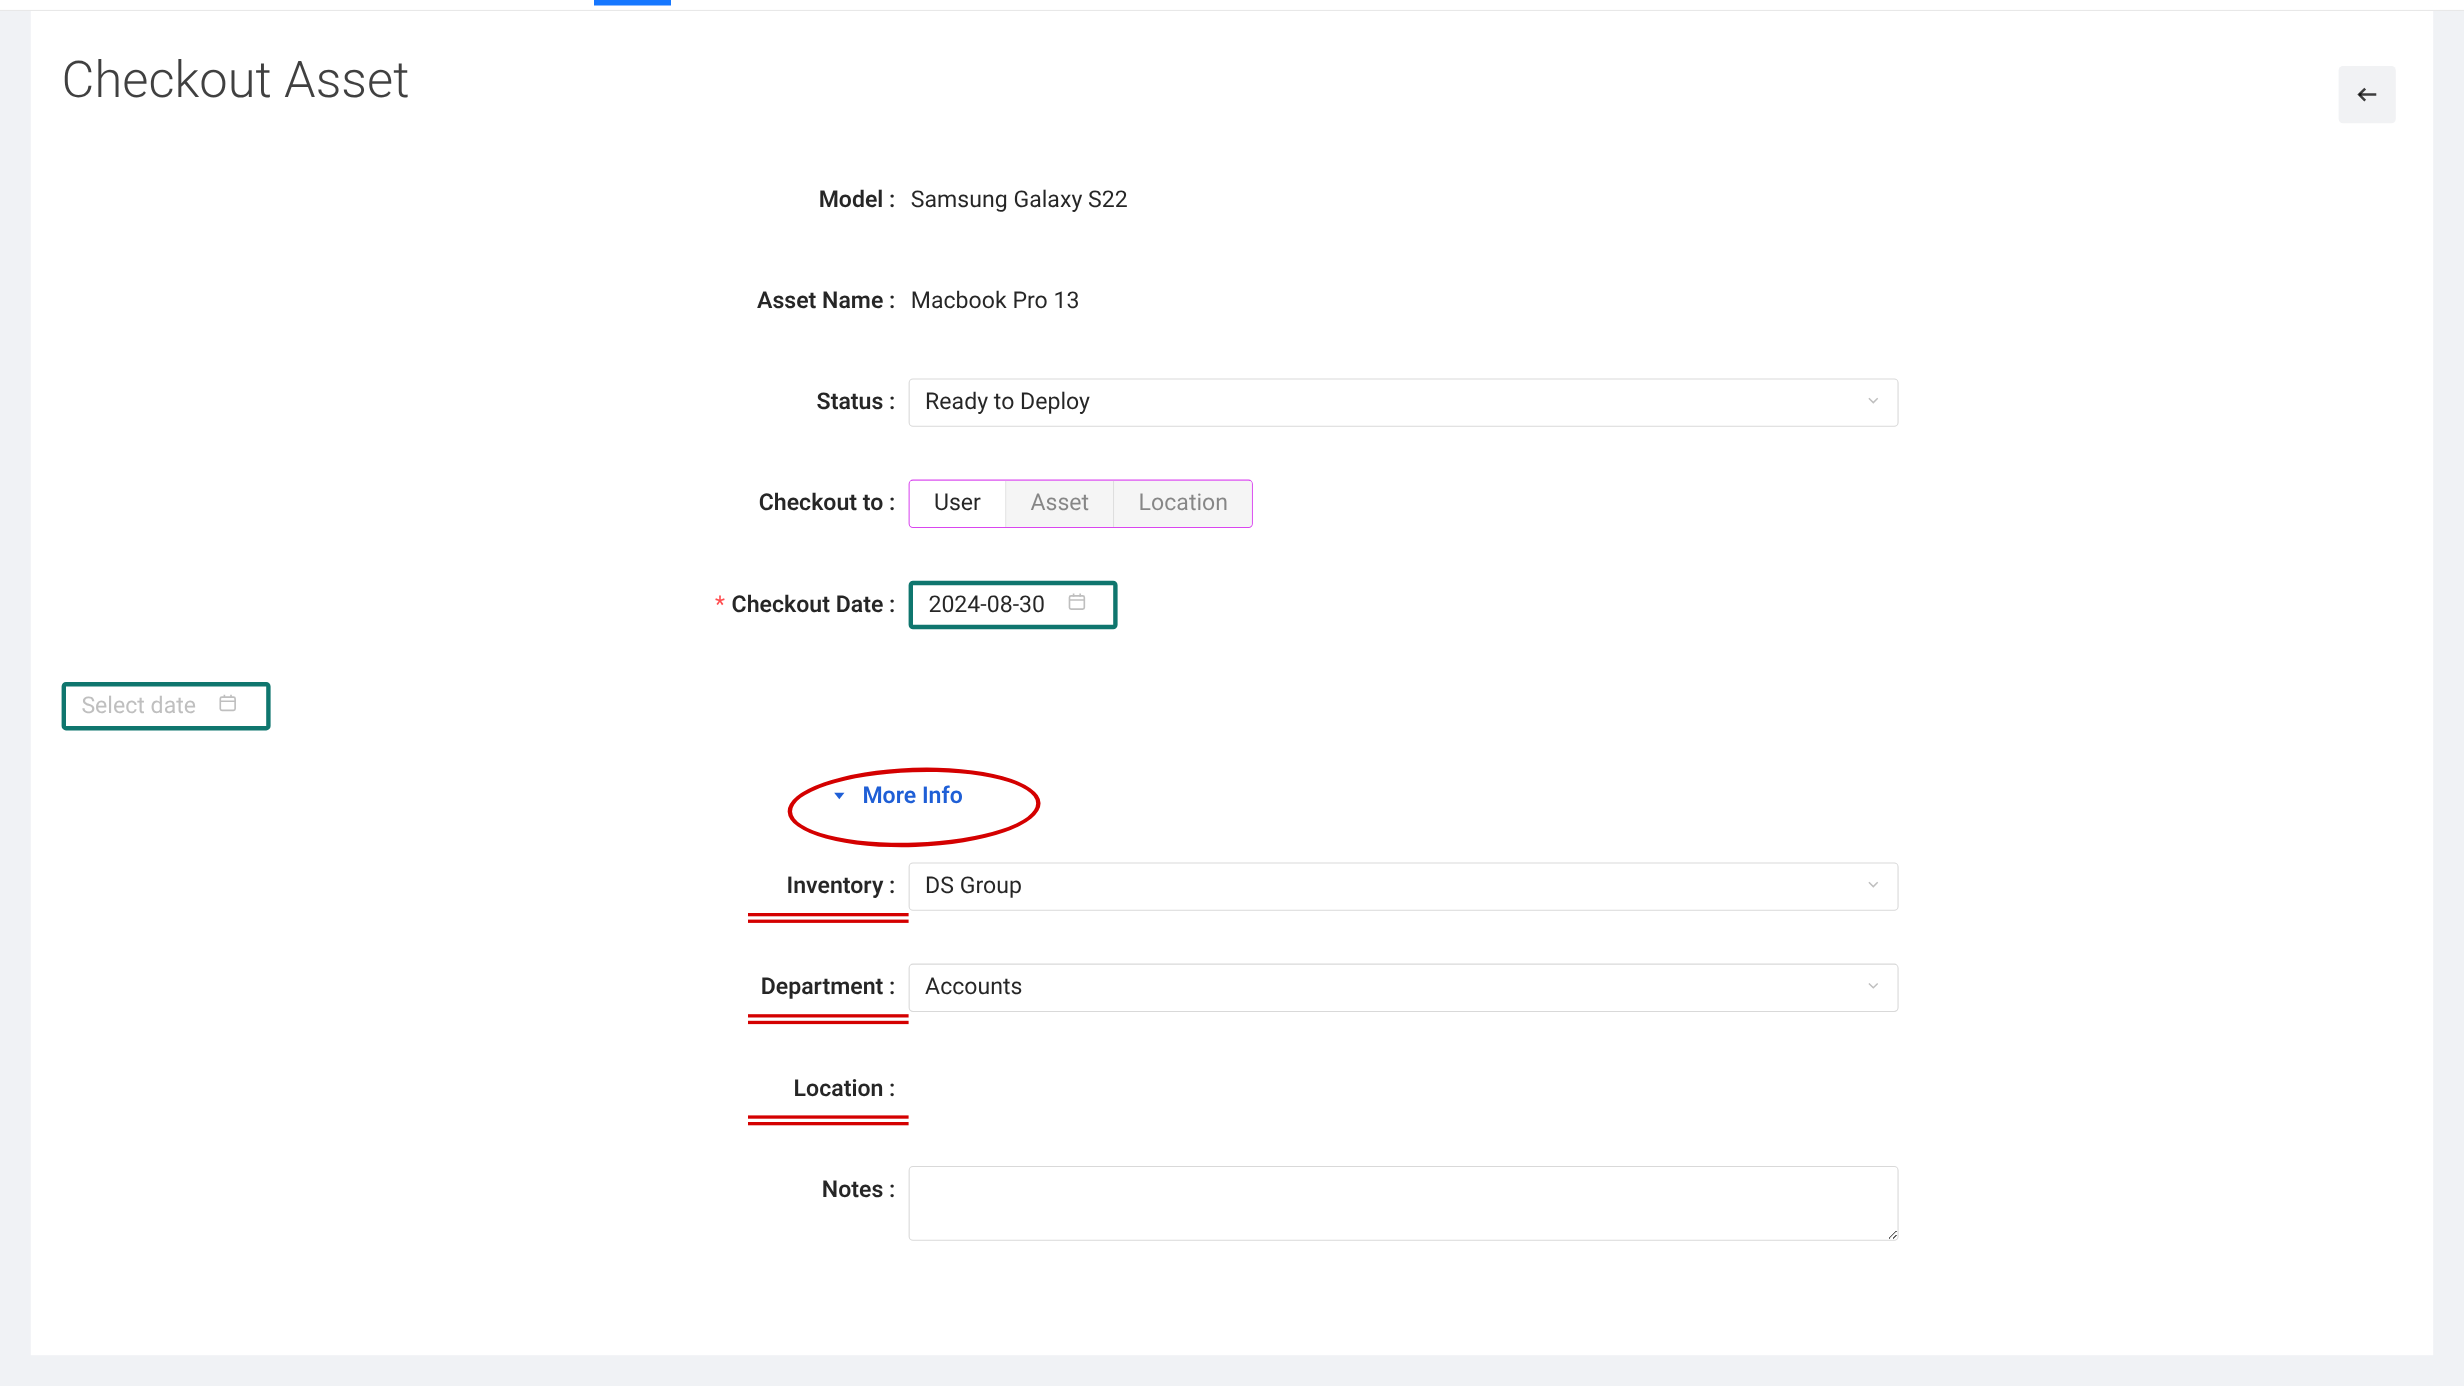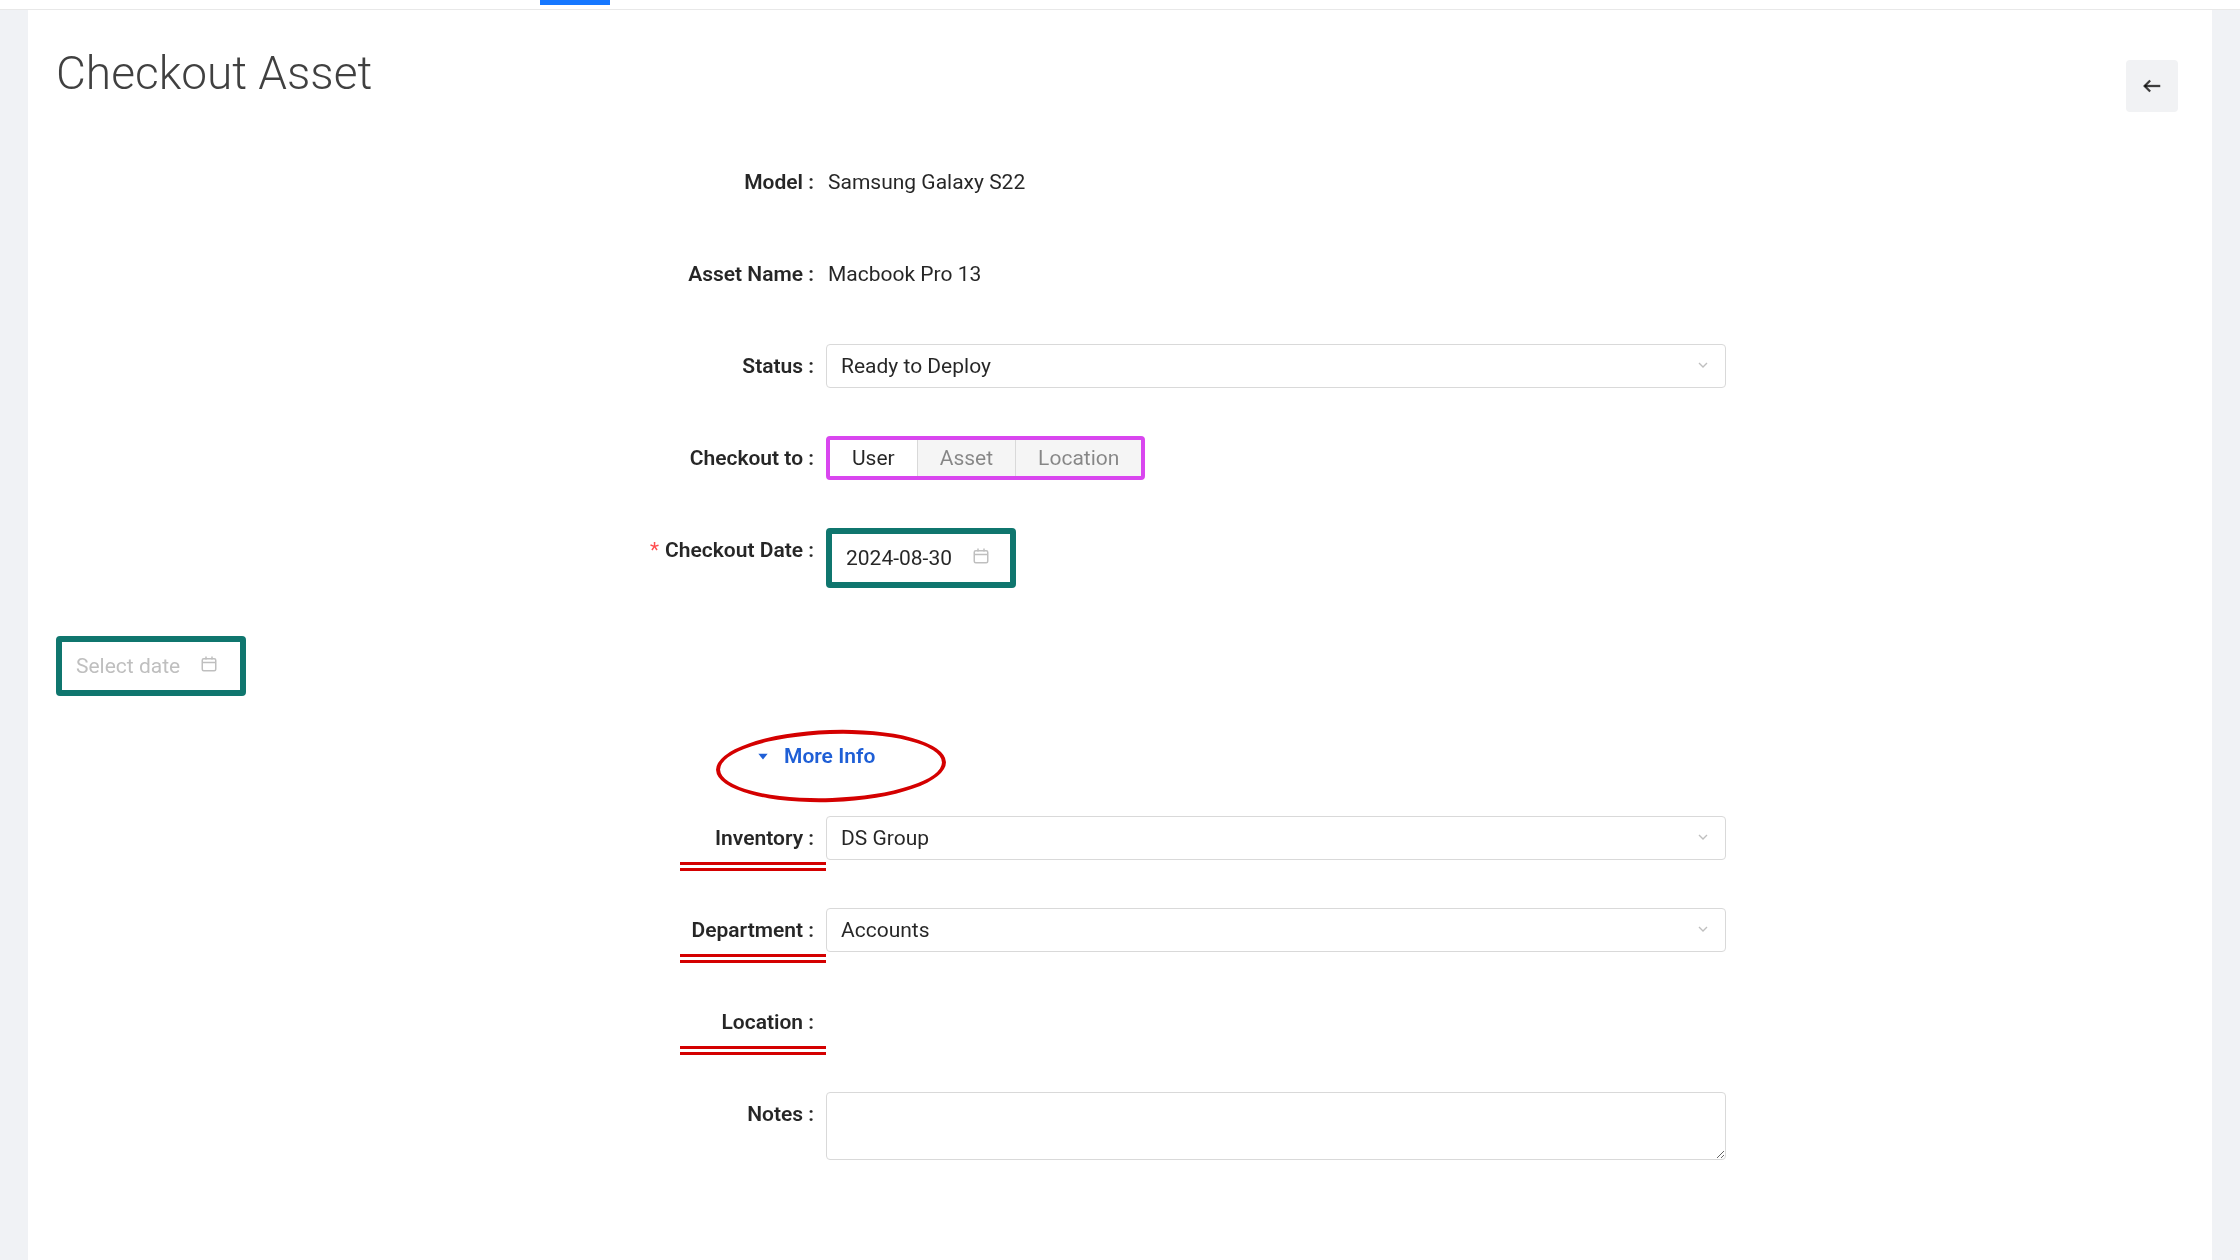--- a/index.html
+++ b/index.html
@@ -108,21 +108,21 @@
     width: 100%;
     border: 1px solid #d9d9d9;
     border-radius: 4px;
     padding: 0 14px;
     font-size: 21px;
     color: rgba(0,0,0,0.85);
   }
   .input::placeholder { color: #bfbfbf; }
   .segmented {
     display: inline-flex;
-    border: 4px solid #d946ef;
+    border: 1px solid #d946ef;
     border-radius: 4px;
     overflow: hidden;
     height: 44px;
   }
   .seg-opt {
     padding: 0 22px;
     display: flex;
     align-items: center;
     font-size: 21px;
     color: rgba(0,0,0,0.45);
@@ -131,22 +131,22 @@
     border-right: 1px solid #d9d9d9;
   }
   .seg-opt:last-child { border-right: none; }
   .seg-opt.active {
     background: #fff;
     color: rgba(0,0,0,0.85);
   }
   .date {
     display: inline-flex;
     align-items: center;
-    height: 60px;
-    border: 6px solid #0f766e;
+    height: 44px;
+    border: 4px solid #0f766e;
     border-radius: 4px;
     padding: 0 14px;
     background: #fff;
     cursor: pointer;
     min-width: 190px;
   }
   .date .dt { color: rgba(0,0,0,0.85); }
   .date .dt.placeholder { color: #bfbfbf; }
   .date .cal { margin-left: 20px; color: #bfbfbf; }
   .moreinfo-row {

